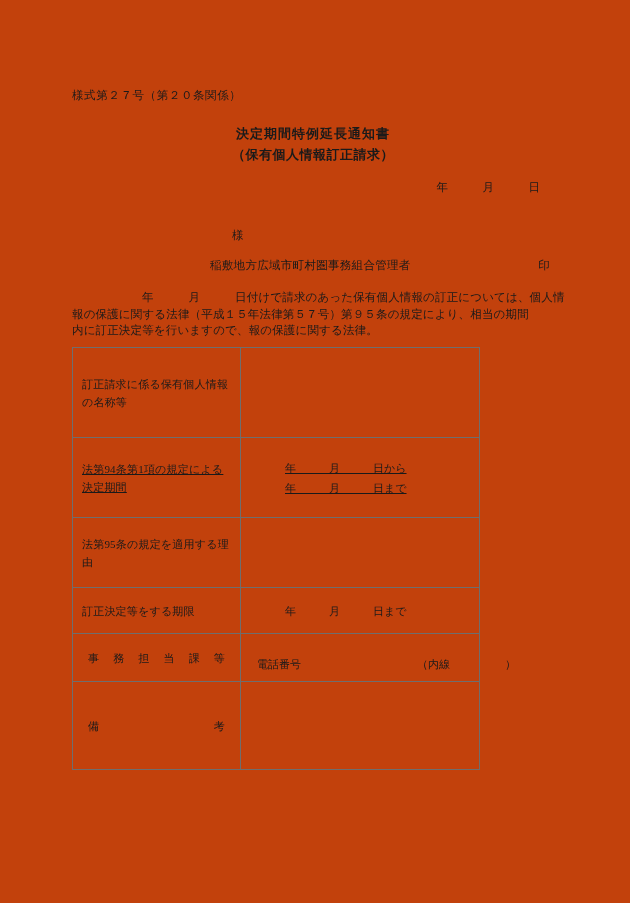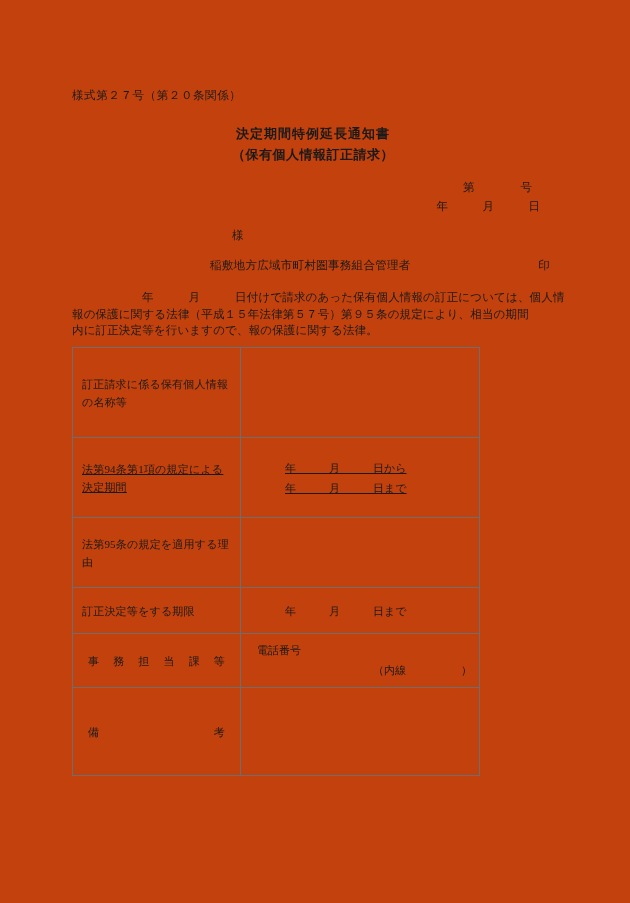--- a/index.html
+++ b/index.html
@@ -144,21 +144,20 @@
     display: flex;
     justify-content: space-between;
     padding: 0 6px;
   }
   .label-spread-inner span { display: inline-block; }
 
   .tel-line {
     display: flex;
     padding-left: 6px;
     white-space: pre;
-    flex-direction: column;
   }
   .tel-line .ext { padding-left: 116px; }
 
   .r-name   { height: 90px; }
   .r-period { height: 80px; text-decoration: underline; }
   .r-reason { height: 70px; }
   .r-limit  { height: 46px; }
   .r-section{ height: 48px; }
   .r-remarks{ height: 88px; }
 
@@ -173,21 +172,20 @@
   <div class="sheet">
 
     <div class="form-no">様式第２７号（第２０条関係）</div>
 
     <div class="doc-title">
       <span class="line1">決定期間特例延長通知書</span>
       <span class="line2">（保有個人情報訂正請求）</span>
     </div>
 
     <div class="docnum-block">
-      <span class="row r1">第　　　　号</span>
       <span class="row r2">年　　　月　　　日</span>
     </div>
 
     <div class="addressee">様</div>
 
     <div class="issuer">
       <span>稲敷地方広域市町村圏事務組合管理者</span>
       <span class="seal">印</span>
     </div>
 

